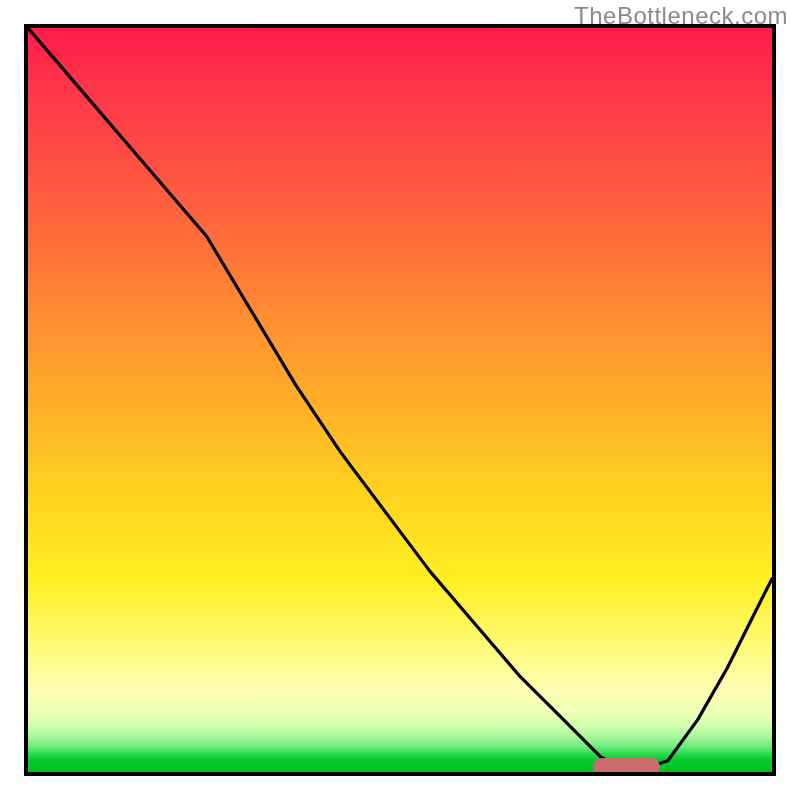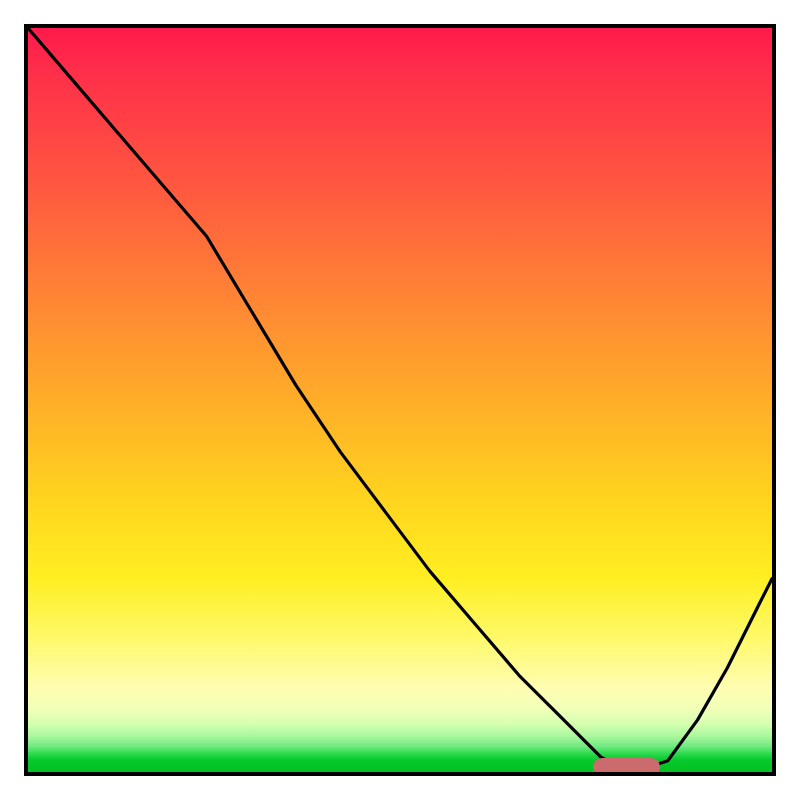--- a/index.html
+++ b/index.html
@@ -76,20 +76,21 @@
     background: #cc6b6e;
     border-radius: 9px;
     z-index: 5;
   }
 </style>
 </head>
 <body>
 
 <div class="container">
 
+  <div class="watermark">TheBottleneck.com</div>
 
   <div class="plot-area"></div>
 
   <svg class="curve-svg" viewBox="0 0 744 744" preserveAspectRatio="none">
     <path fill="none" stroke="#000" stroke-width="3.2" stroke-linejoin="round" stroke-linecap="round" d="M 0.0 0.0 L 44.6 52.1 L 89.3 104.2 L 133.9 156.2 L 178.6 208.3 L 223.2 282.7 L 267.8 357.1 L 312.5 424.1 L 357.1 483.6 L 401.8 543.1 L 446.4 595.2 L 491.0 647.3 L 535.7 691.9 L 572.9 729.1 L 595.2 740.3 L 617.5 740.3 L 639.8 732.8 L 669.6 691.9 L 699.4 639.8 L 729.1 580.3 L 744.0 550.6"></path>
   </svg>
 
   <div class="marker" style="left: 593.44px; width: 66.96px; top: 757.792px; height: 18px;"></div>
 
   <div class="frame-top"></div>

